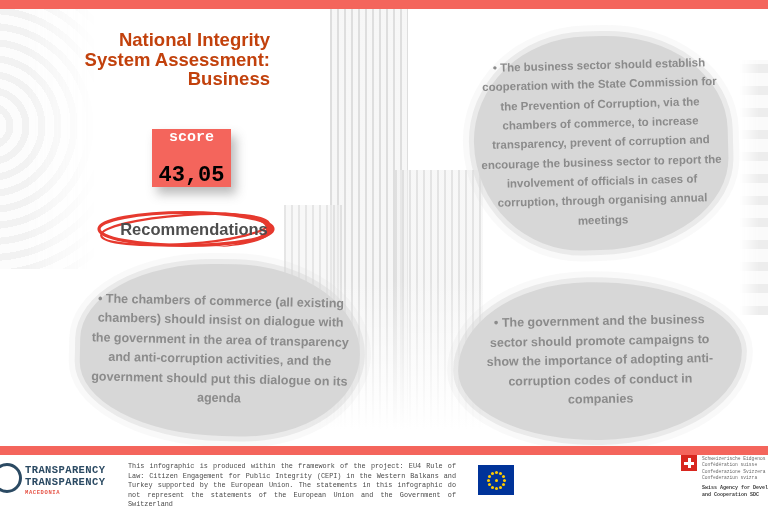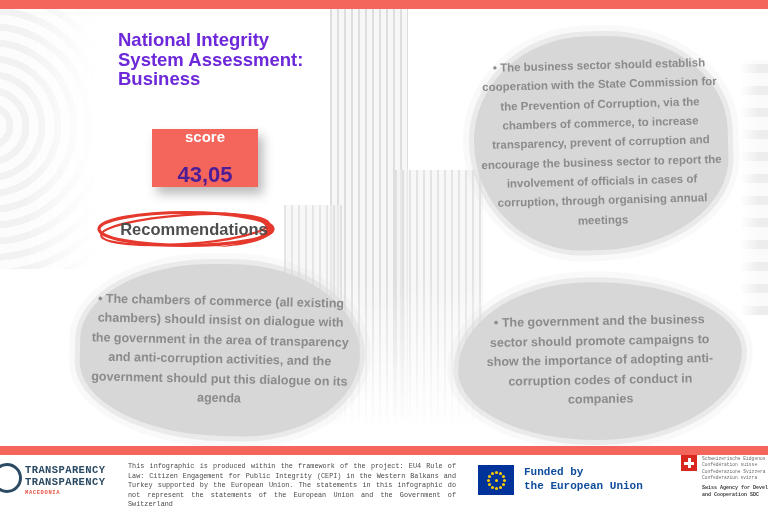--- a/index.html
+++ b/index.html
@@ -23,29 +23,29 @@
   .bg-wing-right { left:395px; top:170px; width:88px; height:275px;
     background: repeating-linear-gradient(90deg,#c8c8c8 0 2px,#f0f0f0 2px 7px); opacity:.5; }
   .bg-fade { left:270px; top:280px; width:230px; height:166px;
     background:linear-gradient(to bottom, rgba(255,255,255,0), #ffffff 90%); }
   .bg-right-ornament { right:0; top:60px; width:28px; height:255px;
     background: repeating-linear-gradient(0deg,#e2e2e2 0 9px,#f7f7f7 9px 22px);
     opacity:.6; -webkit-mask-image:linear-gradient(to left,#000 35%,transparent 100%);
     mask-image:linear-gradient(to left,#000 35%,transparent 100%); }
 
   
-  .title { position:absolute; left:70px; top:30px; width:200px; text-align:left;
-    color:#6d28d9; font-size:18.5px; line-height:19.5px; font-weight:bold;margin-left:48px; }
+  .title { position:absolute; left:70px; top:30px; width:200px; text-align:right;
+    color:#c2410c; font-size:18.5px; line-height:19.5px; font-weight:bold; }
 
   
-  .scorebox { position:absolute; left:152px; top:129px; width:106px; height:58px;
+  .scorebox { position:absolute; left:152px; top:129px; width:79px; height:58px;
     background:#f4655c; box-shadow:5px 7px 10px rgba(60,60,60,.35);
-    display:flex; flex-direction:column; align-items:center; justify-content:center; gap:17px; }
+    display:flex; flex-direction:column; align-items:center; justify-content:center; gap:17px;font-family:Liberation Mono, monospace; }
   .score-label { color:#ffffff; font-weight:bold; font-size:15px; }
-  .score-value { color:#4c1d95; font-weight:bold; font-size:22px; }
+  .score-value { color:#000000; font-weight:bold; font-size:22px; }
 
   
   .rec-badge { position:absolute; left:96px; top:209px; width:180px; height:40px; }
   .rec-badge svg { position:absolute; left:0; top:0; }
   .rec-badge .rec-text { position:absolute; left:8px; top:0; width:100%; height:100%;
     display:flex; align-items:center; justify-content:center;
     color:#4d4d4d; font-size:16.5px; font-weight:bold; }
 
   
   .blob { position:absolute; background:#d7d7d7;
@@ -139,24 +139,20 @@
       <div>TRANSPARENCY</div>
       <div>TRANSPARENCY</div>
     </div>
     <div class="ti-country">MACEDONIA</div>
 
     <div class="disclaimer">This infographic is produced within the framework of the project: EU4 Rule of Law: Citizen Engagement for Public Integrity (CEPI) in the Western Balkans and Turkey supported by the European Union. The statements in this infographic do not represent the statements of the European Union and the Government of Switzerland</div>
 
     <div class="eu-flag">
       <div class="eu-stars"></div>
     </div>
-    <div class="eu-funded">
-      <div>Funded by</div>
-      <div>the European Union</div>
-    </div>
 
     <div class="swiss-flag">
       <span class="bar-v"></span>
       <span class="bar-h"></span>
     </div>
     <div class="swiss-text">
       <div>Schweizerische Eidgenos</div>
       <div>Confédération suisse</div>
       <div>Confederazione Svizzera</div>
       <div>Confederaziun svizra</div>

